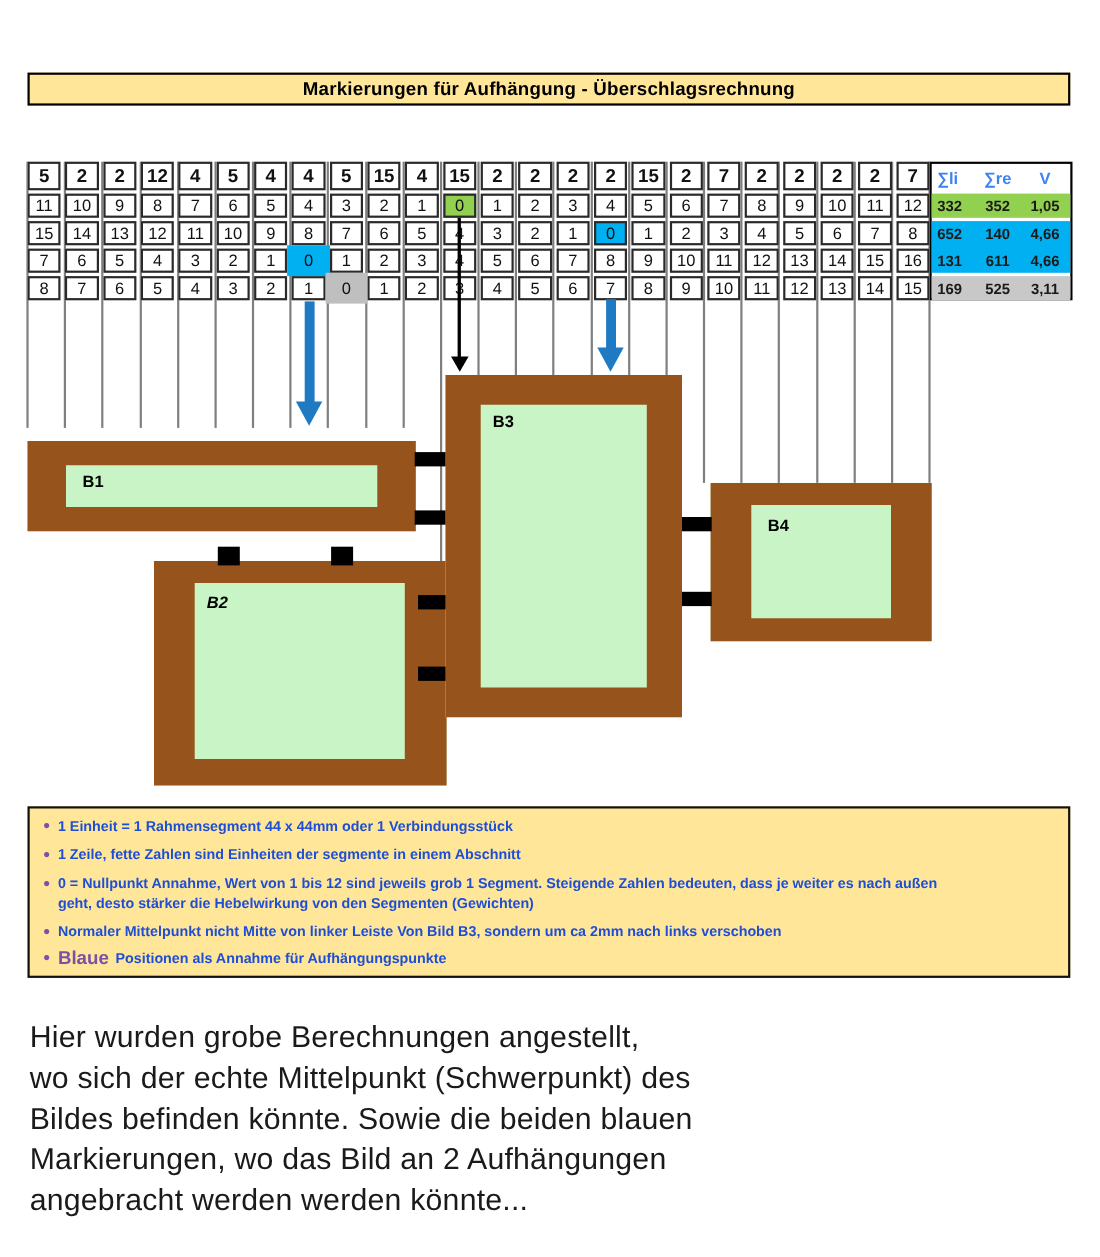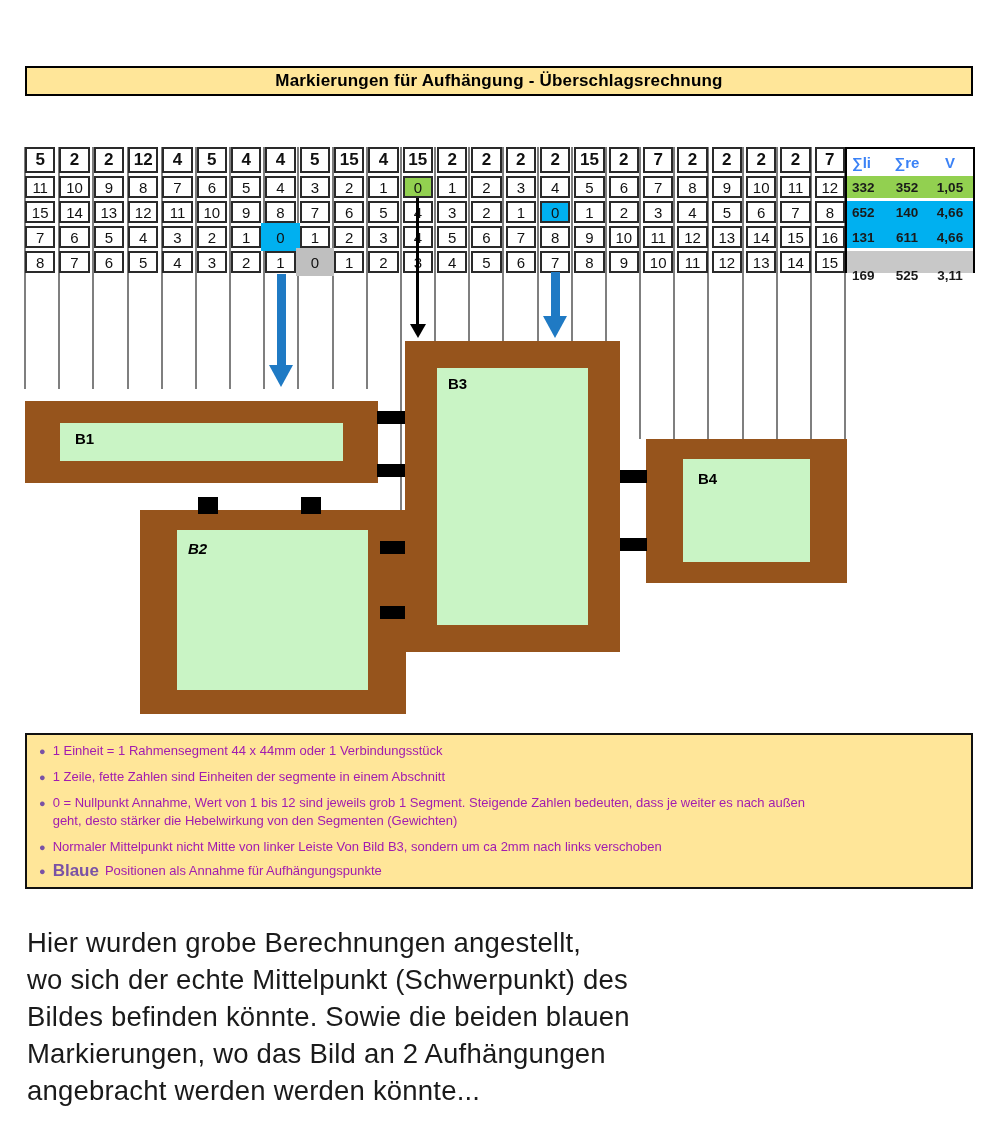--- a/index.html
+++ b/index.html
@@ -60,21 +60,21 @@
   .blue .head{border-left:12px solid transparent;border-right:12px solid transparent;border-top:22px solid var(--arrow-blue);}
   .black .shaft{background:#000;}
   .black .head{border-left:8px solid transparent;border-right:8px solid transparent;border-top:14px solid #000;}
 
   
   .notes{position:absolute;left:25px;top:733px;width:948px;height:156px;box-sizing:border-box;
     background:var(--panel-yellow);border:2px solid #111;padding:7px 0 0 12px;}
   .note{display:flex;align-items:flex-start;line-height:18px;margin-top:8px;}
   .note:first-child{margin-top:0;}
   .note .bullet{color:var(--accent-purple);font-size:11px;line-height:18px;margin-right:7px;}
-  .note .txt{font-size:13px;font-weight:normal;color:#a21caf;white-space:pre-line;}
+  .note .txt{font-size:13px;font-weight:bold;color:#1d4ed8;white-space:pre-line;}
   .note .lead{color:var(--accent-purple);font-size:17px;font-weight:bold;line-height:16px;margin-right:6px;}
   .note.last{margin-top:6px;align-items:center;}
 
   
   .paragraph{position:absolute;left:27px;top:924px;font-size:27.5px;line-height:37px;color:#1a1a1a;
     white-space:pre-line;letter-spacing:.2px;}
 </style>
 </head>
 <body>
 
@@ -253,21 +253,21 @@
         <div class="sum-row sum-grid" style="top: 52px;">
           <span class="c1">652</span>
           <span class="c2">140</span>
           <span class="c3">4,66</span>
         </div>
         <div class="sum-row sum-grid" style="top: 77px;">
           <span class="c1">131</span>
           <span class="c2">611</span>
           <span class="c3">4,66</span>
         </div>
-        <div class="sum-row sum-grid" style="top: 115px;">
+        <div class="sum-row sum-grid" style="top: 102px;">
           <span class="c1">169</span>
           <span class="c2">525</span>
           <span class="c3">3,11</span>
         </div>
       </div>
   </div>
 
   <div id="frame-b1" class="frame">
     <span class="lbl">B1</span>
   </div>

